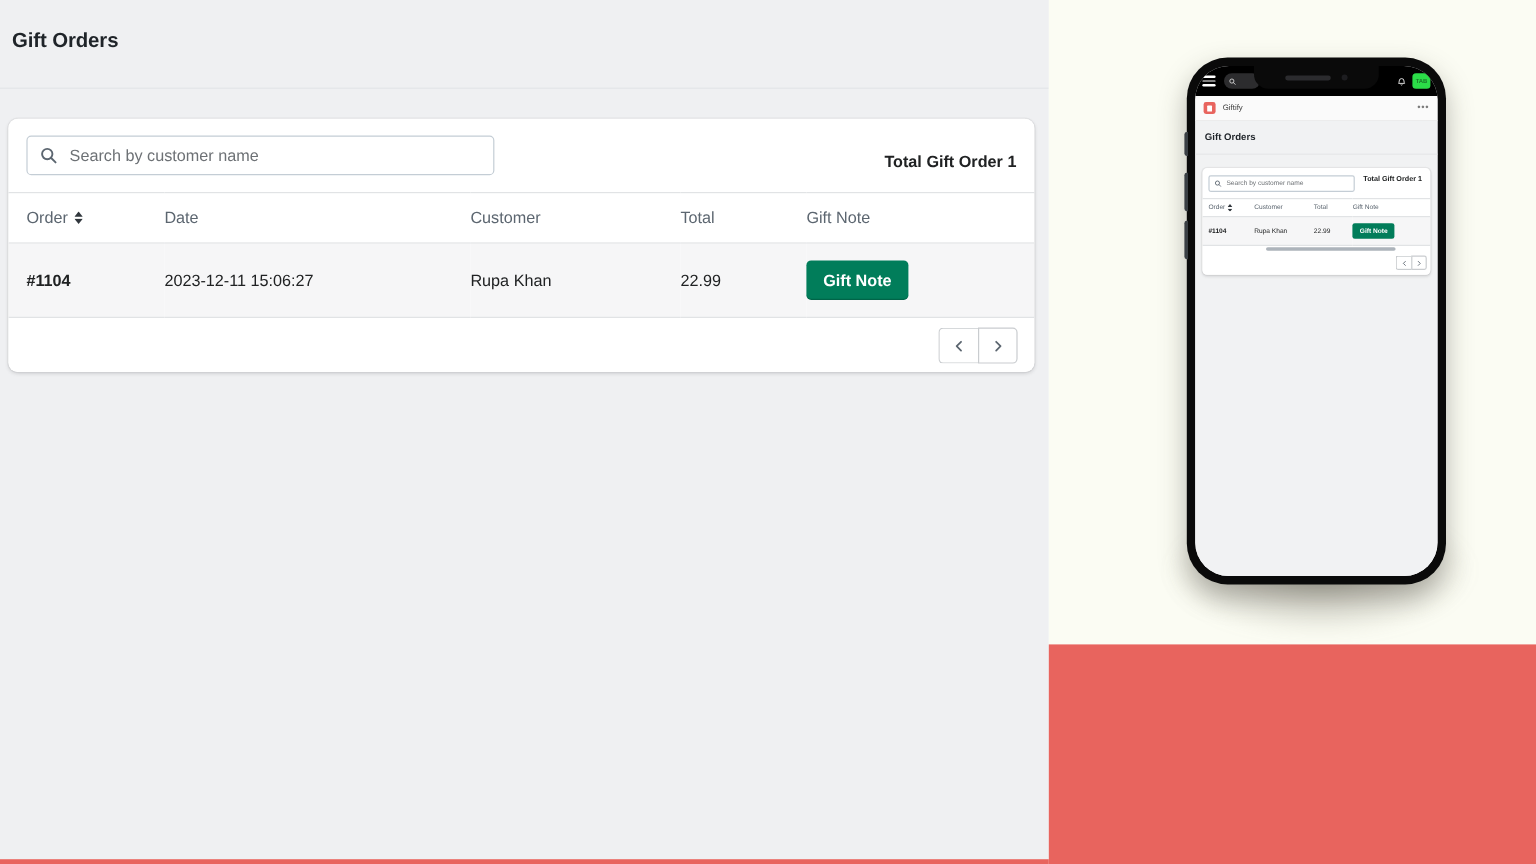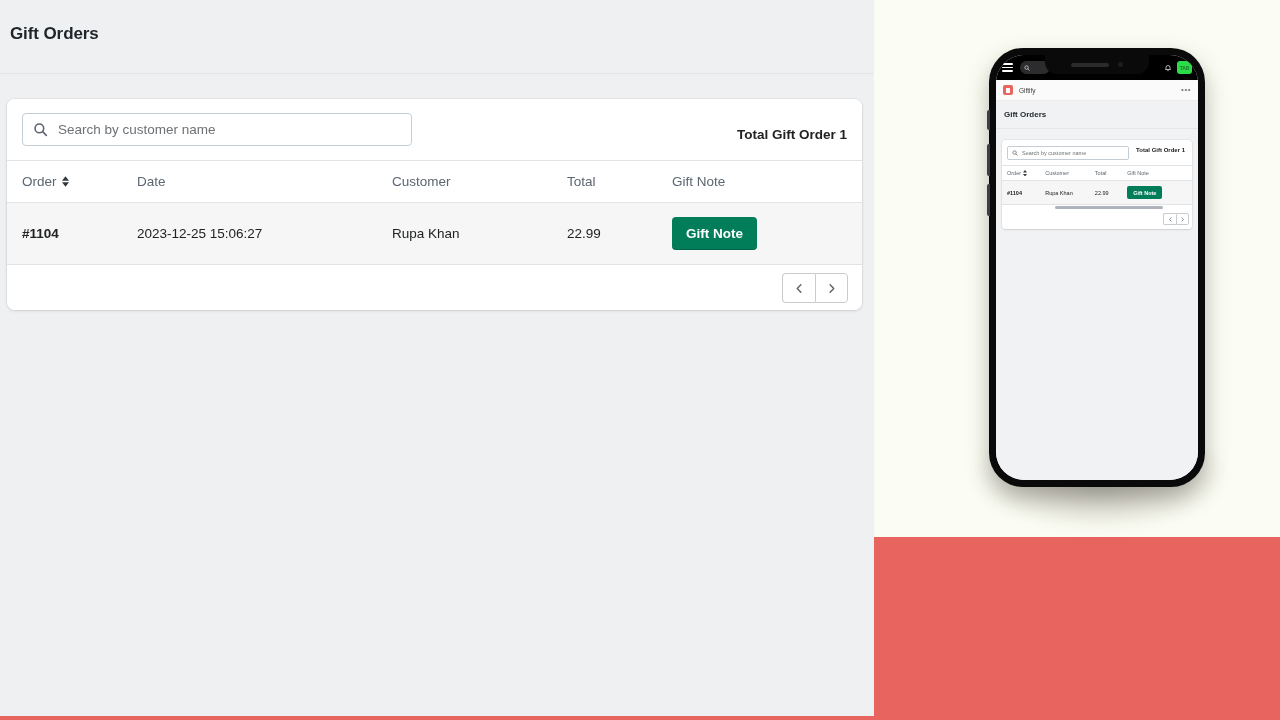--- a/index.html
+++ b/index.html
@@ -366,21 +366,21 @@
             </th>
             <th class="col-date">Date</th>
             <th class="col-cust">Customer</th>
             <th class="col-total">Total</th>
             <th class="col-note">Gift Note</th>
           </tr>
         </thead>
         <tbody>
           <tr>
             <td class="col-order">#1104</td>
-            <td class="col-date">2023-12-25 15:06:27</td>
+            <td class="col-date">2023-12-11 15:06:27</td>
             <td class="col-cust">Rupa Khan</td>
             <td class="col-total">22.99</td>
             <td class="col-note">
               <button class="gift-note-btn">Gift Note</button>
             </td>
           </tr>
         </tbody>
       </table>
 
       <div class="card-footer">

